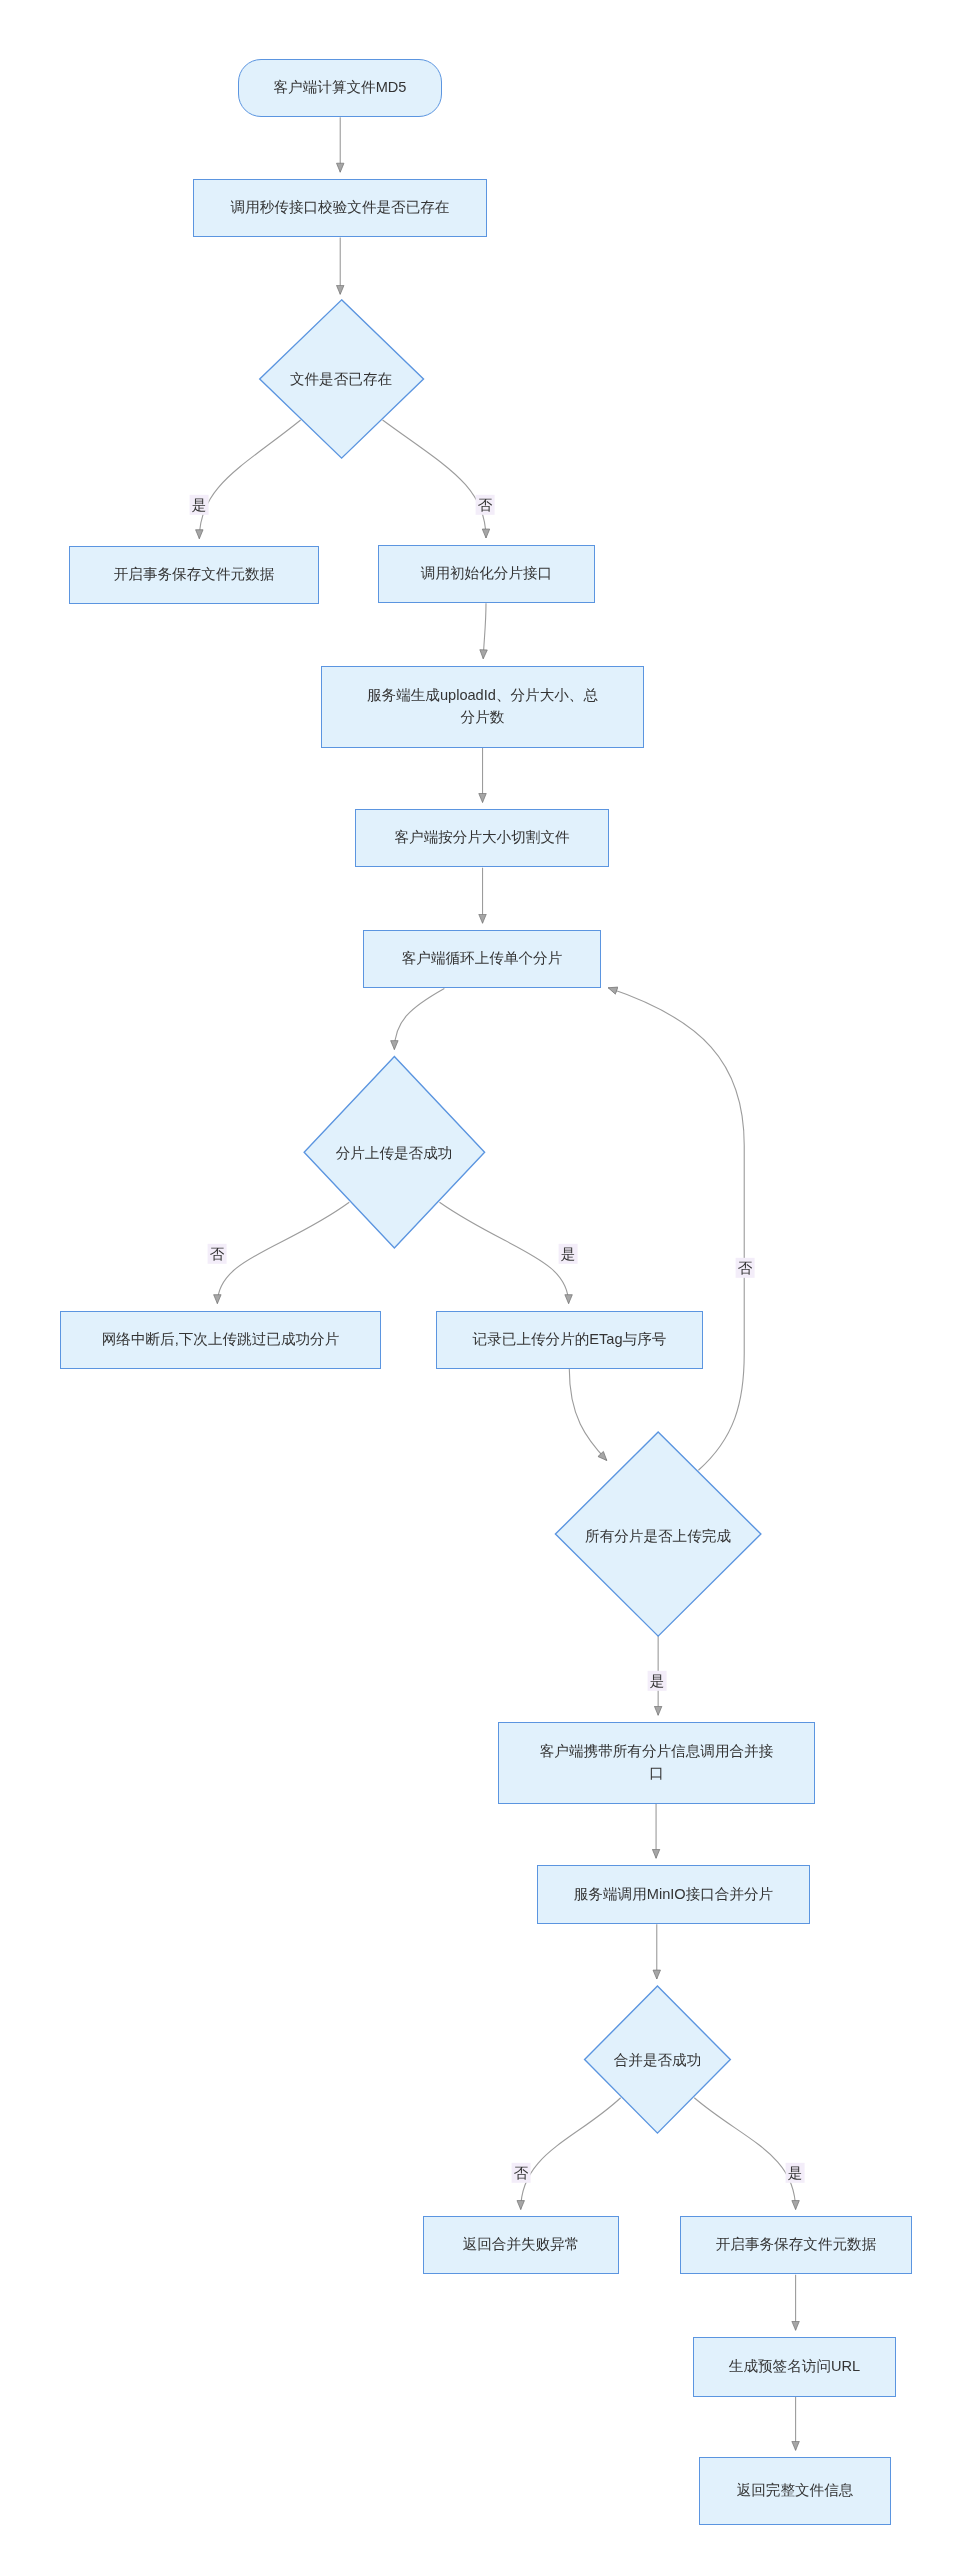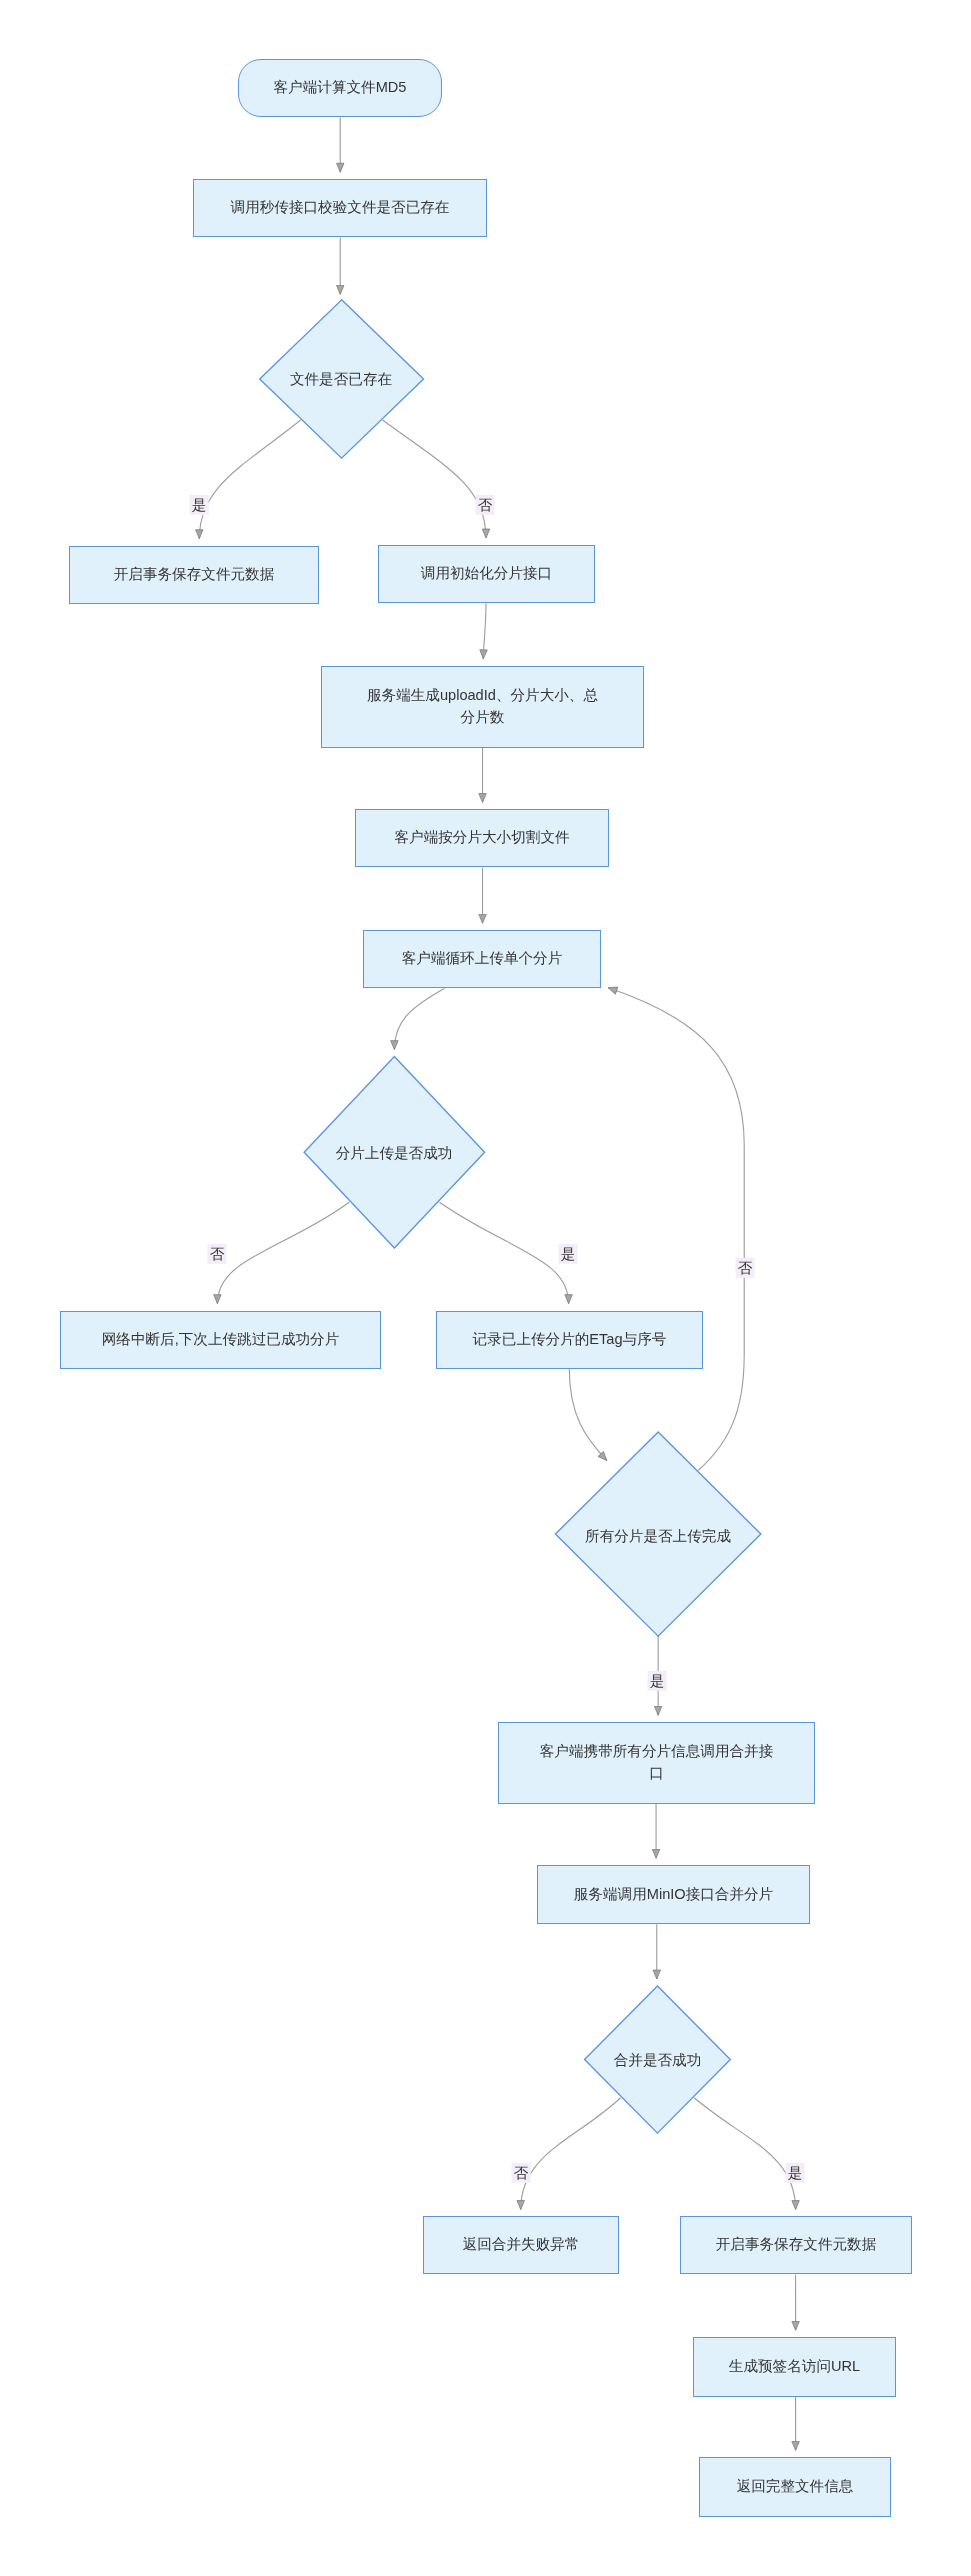--- a/index.html
+++ b/index.html
@@ -71,21 +71,21 @@
   <div class="node" style="left:355px;top:809px;width:254px;height:58px;">客户端按分片大小切割文件</div>
   <div class="node" style="left:363px;top:930px;width:238px;height:58px;">客户端循环上传单个分片</div>
   <div class="node" style="left:60px;top:1311px;width:321px;height:58px;">网络中断后,下次上传跳过已成功分片</div>
   <div class="node" style="left:436px;top:1311px;width:267px;height:58px;">记录已上传分片的ETag与序号</div>
   <div class="node" style="left:498px;top:1722px;width:317px;height:82px;">客户端携带所有分片信息调用合并接
 口</div>
   <div class="node" style="left:520px;top:1865px;width:273px;height:59px;margin-left:17px;">服务端调用MinIO接口合并分片</div>
   <div class="node" style="left:423px;top:2216px;width:196px;height:58px;">返回合并失败异常</div>
   <div class="node" style="left:680px;top:2216px;width:232px;height:58px;">开启事务保存文件元数据</div>
   <div class="node" style="left:693px;top:2337px;width:203px;height:60px;">生成预签名访问URL</div>
-  <div class="node" style="left:699px;top:2457px;width:192px;height:60px;">返回完整文件信息</div>
+  <div class="node" style="left:699px;top:2457px;width:192px;height:68px;">返回完整文件信息</div>
 
   <div class="diamond-label" style="left:251px;top:351px;width:180px;height:56px;">文件是否已存在</div>
   <div class="diamond-label" style="left:304px;top:1125px;width:180px;height:56px;">分片上传是否成功</div>
   <div class="diamond-label" style="left:554px;top:1508px;width:208px;height:56px;">所有分片是否上传完成</div>
   <div class="diamond-label" style="left:574px;top:2032px;width:167px;height:56px;">合并是否成功</div>
 
   <div class="edge-label" style="left:199px;top:505px;">是</div>
   <div class="edge-label" style="left:485px;top:505px;">否</div>
   <div class="edge-label" style="left:217px;top:1254px;">否</div>
   <div class="edge-label" style="left:568px;top:1254px;">是</div>

